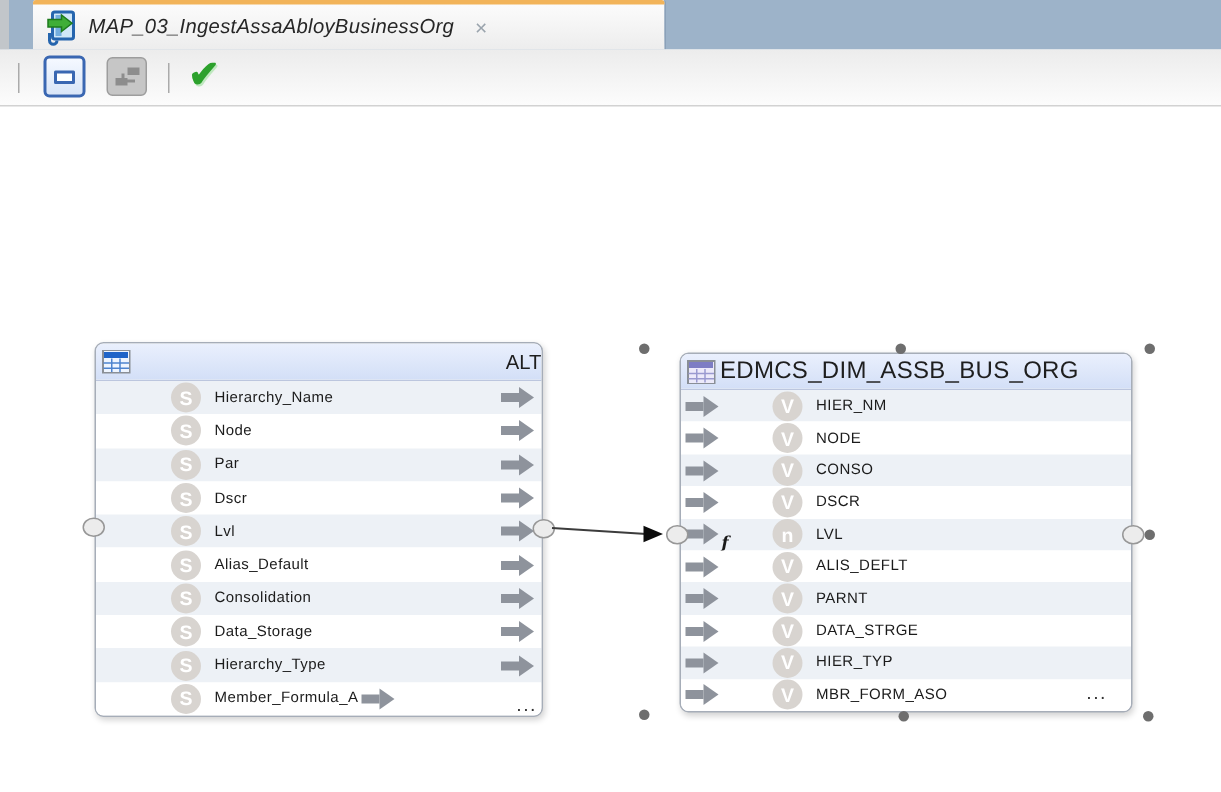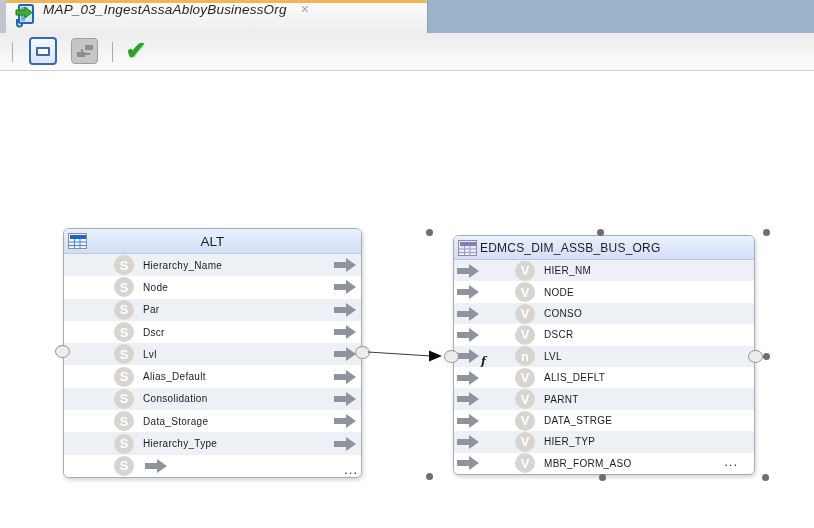--- a/index.html
+++ b/index.html
@@ -2,23 +2,23 @@
 <html><head>
 <meta charset="utf-8">
 <style>
   * { margin:0; padding:0; box-sizing:border-box; }
   body { font-family:"Liberation Sans", sans-serif; background:#fff; }
   .screen { position:relative; width:814px; height:528px; background:#ffffff; overflow:hidden; }
 
   
   .tabbar { position:absolute; top:0; left:0; width:814px; height:33px; background:#9db3c9; }
   .tabbar-corner { position:absolute; left:0; top:0; width:6px; height:33px; background:#c2c6ca; }
-  .tab { position:absolute; left:6px; top:0; width:422px; height:33px;
+  .tab { position:absolute; left:22px; top:0; width:422px; height:33px;
          background:linear-gradient(#fdfdfd,#ededed); border-right:1px solid #8ba1b9;
-         border-radius:2px 2px 0 0; display:flex; }
+         border-radius:2px 2px 0 0; display:flex; align-items:center; }
   .tab-stripe { position:absolute; top:0; left:0; right:0; height:3px; background:#f2b45a; border-radius:2px 2px 0 0; }
   .tab-icon { margin:2px 6px 0 5px; width:26px; height:26px; flex:0 0 auto; }
   .tab-label { font-size:13.5px; font-style:italic; color:#262626; letter-spacing:.2px; margin-top:2px;
                white-space:nowrap; overflow:hidden; }
   .tab-close { margin-left:14px; margin-top:2px; color:#9aa4ad; font-size:14px; line-height:14px; cursor:default; }
 
   
   .toolbar { position:absolute; top:33px; left:0; width:814px; height:38px;
              background:linear-gradient(#ececec,#fcfcfc); border-bottom:1px solid #d2d2d2; }
   .tsep { position:absolute; top:9px; width:1px; height:20px; background:#aaaaaa; }
@@ -33,22 +33,22 @@
   .btn-physical .lnk  { position:absolute; left:9px; top:10px; width:9px; height:6px;
                         border-left:2px solid #8d8d8d; border-bottom:2px solid #8d8d8d; }
   .btn-validate { left:120px; top:1px; width:32px; height:32px; font-size:25px; font-weight:bold;
                   color:#2ca12c; text-shadow:1px 1px 0 #bfe8bf; }
 
   
   .tbox { position:absolute; background:#fff; border:1px solid #a6adb8; border-radius:6px;
           box-shadow:1px 2px 4px rgba(0,0,0,.18); }
   .thead { position:relative; display:flex; align-items:center; background:linear-gradient(#eaf0fd,#d3dff7);
            border-bottom:1px solid #bcc6de; border-radius:5px 5px 0 0; }
-  .ttitle-center { position:absolute; left:0; right:0; text-align:center; font-size:13.5px; color:#1e1e1e; }
-  .ttitle-left { font-size:12px; color:#1e1e1e; letter-spacing:.2px; white-space:nowrap; }
+  .ttitle-center { position:absolute; left:0; right:0; text-align:right; font-size:13.5px; color:#1e1e1e; }
+  .ttitle-left { font-size:16px; color:#1e1e1e; letter-spacing:.2px; white-space:nowrap; }
   .ticon { margin-left:4px; flex:0 0 auto; }
   .rows { position:relative; overflow:hidden; border-radius:0 0 5px 5px; display:flex; flex-direction:column; }
   .trow { position:relative; flex:1 1 auto; display:flex; align-items:center; background:#fff; }
   .trow.shade { background:#edf1f6; }
   .fname { font-size:10px; color:#1b1b1b; letter-spacing:.3px; white-space:nowrap; }
   .tcirc { width:20px; height:20px; border-radius:50%; background:#d8d4d0; color:#fff; font-weight:bold;
            font-size:13px; display:flex; align-items:center; justify-content:center; flex:0 0 auto; }
   .arr { position:relative; width:22px; height:14px; flex:0 0 auto; }
   .arr::before { content:""; position:absolute; left:0; top:4px; width:12px; height:6px; background:#8e939c; }
   .arr::after { content:""; position:absolute; left:12px; top:0; width:0; height:0;
@@ -155,20 +155,21 @@
         <span class="fname">Data_Storage</span>
         <span class="arr"></span>
       </div>
       <div class="trow shade">
         <span class="tcirc">S</span>
         <span class="fname">Hierarchy_Type</span>
         <span class="arr"></span>
       </div>
       <div class="trow">
         <span class="tcirc">S</span>
+        <span class="fname">Member_Formula_A</span>
         <span class="arr" style="margin-left:2px;"></span>
       </div>
     </div>
     <span class="more" style="right:3px; bottom:0px;">...</span>
     <div class="port" style="left:-9px; top:116px;"></div>
     <div class="port" style="right:-9px; top:117px;"></div>
   </div>
 
   <div class="tbox tgt" style="left:453px; top:235px; width:302px; height:240px;">
     <div class="thead" style="height:24px;">

